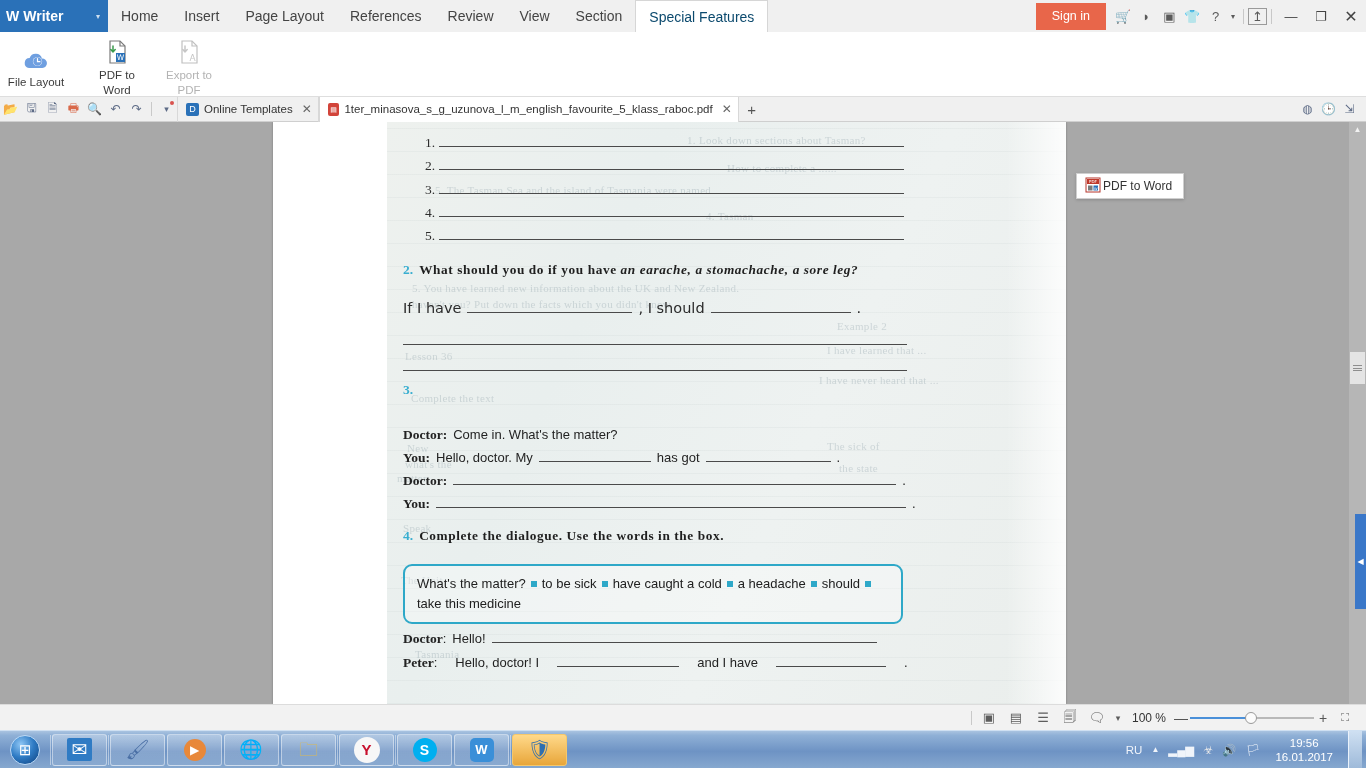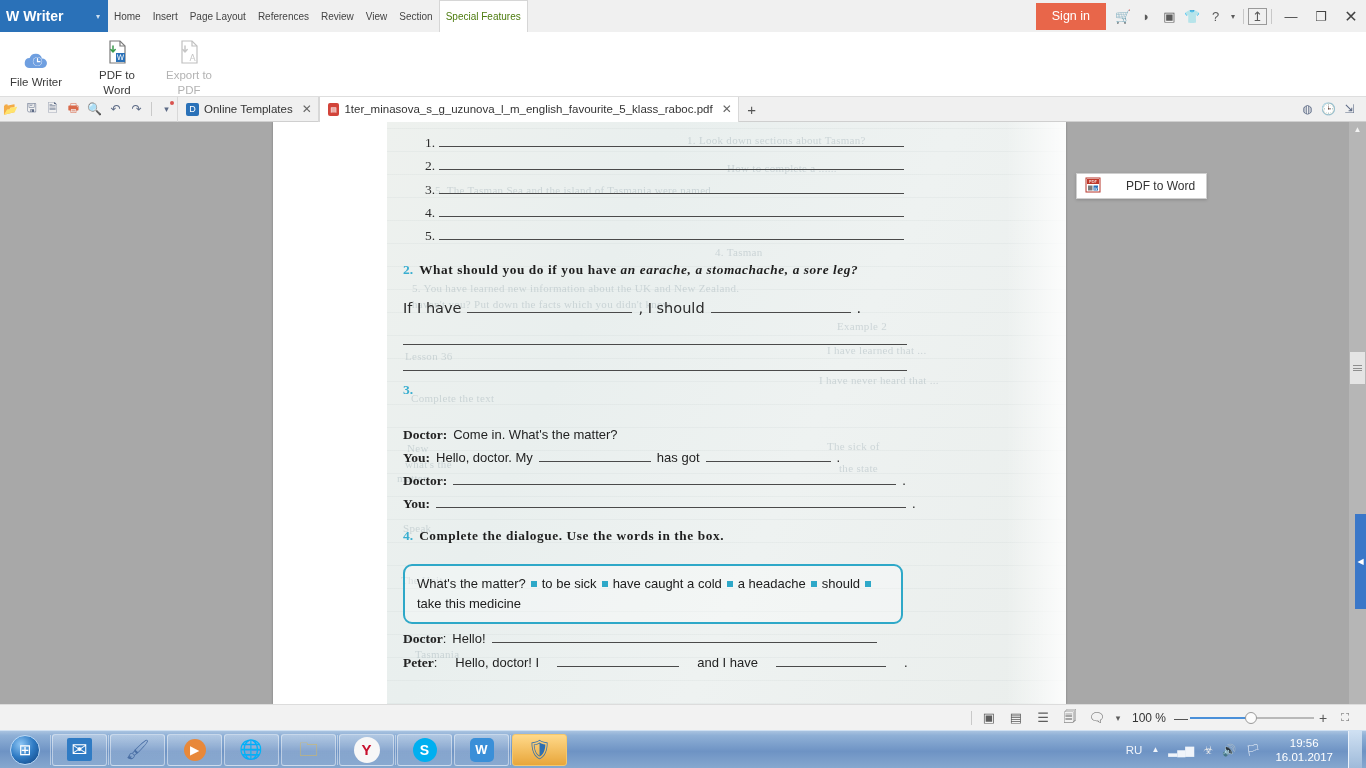--- a/index.html
+++ b/index.html
@@ -26,25 +26,25 @@
   }
   .brand-caret {
     width: 20px; background: #2a71b8; color: #cddff0;
     display: flex; align-items: center; justify-content: center;
     font-size: 8px;
   }
   .menu {
     display: flex; align-items: stretch; flex: 1;
   }
   .menu-item {
-    padding: 0 6px; display: flex; align-items: center;
-    font-size: 10px; color: #444; white-space: nowrap;
+    padding: 0 13px; display: flex; align-items: center;
+    font-size: 14px; color: #444; white-space: nowrap;
   }
   .menu-item.active {
-    background: #ffffff; color: #4d7c0f;
+    background: #ffffff; color: #0c4a6e;
     border-top: 1px solid #d6d6d6;
     border-left: 1px solid #d6d6d6;
     border-right: 1px solid #d6d6d6;
   }
   .title-right { display: flex; align-items: center; }
   .signin {
     background: #e8664a; color: #fff; font-size: 12.5px;
     height: 27px; padding: 0 16px; display: flex; align-items: center;
     margin-right: 6px;
   }
@@ -160,21 +160,21 @@
   }
   .bullet {
     display: inline-block; width: 6px; height: 6px; background: #2ea8c8;
     margin: 0 5px 2px 5px; vertical-align: middle;
   }
 
   
   .tooltip {
     position: absolute; left: 1076px; top: 173px; height: 26px;
     background: #ffffff; border: 1px solid #cfcfcf;
-    display: flex; align-items: center; gap: 25px; padding: 0 11px 0 8px;
+    display: flex; align-items: center; gap: 2px; padding: 0 11px 0 8px;
     font-size: 12px; color: #333; box-shadow: 0 1px 3px rgba(0,0,0,.18);
   }
 
   
   .vscroll {
     position: absolute; right: 0; top: 122px; width: 17px; height: 582px;
     background: #b6b6b6;
   }
   .vs-arrow {
     height: 15px; display: flex; align-items: center; justify-content: center;
@@ -298,21 +298,21 @@
   <div class="rb-group">
     <div class="rb-btn">
       <div class="ricon">
         <svg width="30" height="24" viewBox="0 0 30 24">
           <path d="M8 19 a5 5 0 0 1 .6 -9.95 A6.5 6.5 0 0 1 21 9.5 a4.75 4.75 0 0 1 .4 9.5 z" fill="#6f9fe0"></path>
           <circle cx="16.5" cy="12.5" r="4.6" fill="#f2f6fc"></circle>
           <circle cx="16.5" cy="12.5" r="4.2" fill="#6f9fe0"></circle>
           <path d="M16.5 9.6 v3.1 h2.4" stroke="#ffffff" stroke-width="1.2" fill="none" stroke-linecap="round"></path>
         </svg>
       </div>
-      <div>File Writer</div>
+      <div>File Layout</div>
     </div>
   </div>
   <div class="rb-sep"></div>
 
   <div class="rb-group">
     <div class="rb-btn">
       <div class="ricon">
         <svg width="28" height="28" viewBox="0 0 28 28">
           <path d="M7 3 h10 l5 5 v17 H7 z" fill="#ffffff" stroke="#7b7b7b" stroke-width="1.2"></path>
           <path d="M17 3 v5 h5" fill="none" stroke="#7b7b7b" stroke-width="1.2"></path>
@@ -378,21 +378,21 @@
 
 <div class="docarea">
   <div class="page">
     <div class="scan">
       <div class="scan-right-fade"></div>
 
       <div id="ghost-layer">
           <div class="ghost" style="left: 300px; top: 12px;">1. Look down sections about Tasman?</div>
           <div class="ghost" style="left: 340px; top: 40px;">How to complete a ......</div>
           <div class="ghost" style="left: 48px; top: 62px;">5. The Tasman Sea and the island of Tasmania were named</div>
-          <div class="ghost" style="left: 328px; top: 88px; margin-top: 36px;">4. Tasman</div>
+          <div class="ghost" style="left: 319px; top: 88px;">4. Tasman</div>
           <div class="ghost" style="left: 25px; top: 160px;">5. You have learned new information about the UK and New Zealand.</div>
           <div class="ghost" style="left: 25px; top: 176px;">haven't you? Put down the facts which you didn't know.</div>
           <div class="ghost" style="left: 450px; top: 198px;">Example 2</div>
           <div class="ghost" style="left: 440px; top: 222px;">I have learned that ...</div>
           <div class="ghost" style="left: 18px; top: 228px;">Lesson 36</div>
           <div class="ghost" style="left: 432px; top: 252px;">I have never heard that ...</div>
           <div class="ghost" style="left: 24px; top: 270px;">Complete the text</div>
           <div class="ghost" style="left: 20px; top: 320px;">New</div>
           <div class="ghost" style="left: 18px; top: 336px;">what's the</div>
           <div class="ghost" style="left: 10px; top: 350px;">matter</div>

